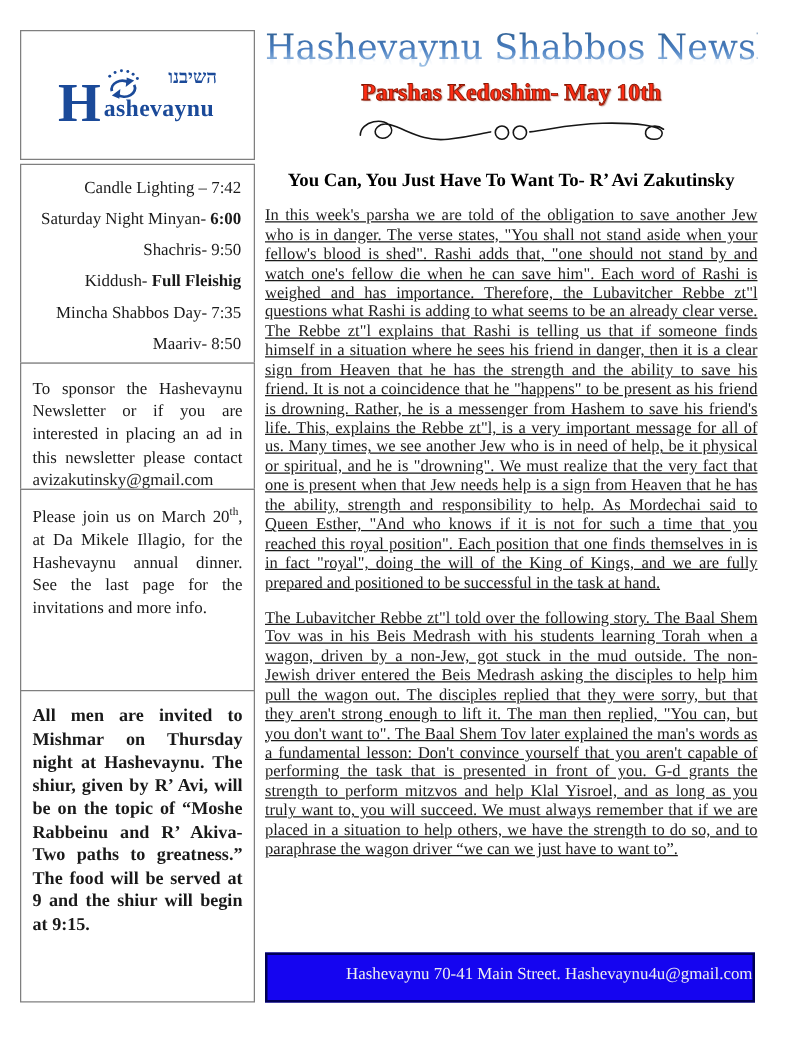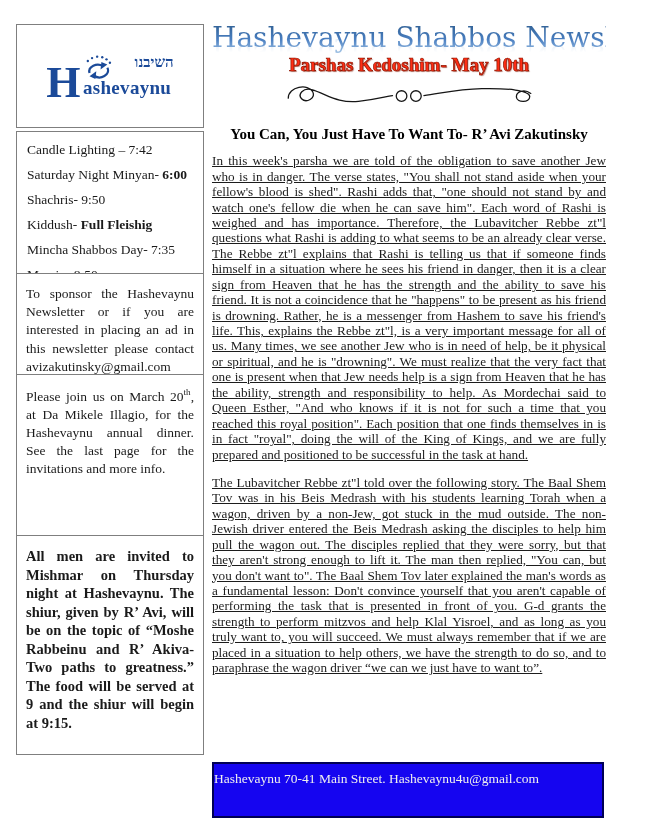--- a/index.html
+++ b/index.html
@@ -11,57 +11,57 @@
   
   .sidebar{position:absolute;left:16px;top:24px;width:188px;}
   .sbox{box-sizing:border-box;width:188px;border:1px solid #7f7f7f;background:#fff;overflow:hidden;}
   .logo-box{height:104px;margin-bottom:3px;display:flex;align-items:center;justify-content:center;}
   .logo{display:flex;align-items:flex-end;color:#1b4a99;}
   .logo-h{font-size:44px;line-height:.75;font-weight:bold;}
   .logo-col{display:flex;flex-direction:column;align-items:center;}
   .logo-top{display:flex;gap:20px;margin-bottom:-3px;}
   .hebrew{font-size:15px;font-weight:bold;}
   .logo-rest{font-size:19px;font-weight:bold;letter-spacing:.3px;text-align:right;}
-  .schedule-box{height:143px;margin-bottom:0;padding:10px 10px 16px 10px;}
+  .schedule-box{height:160px;margin-bottom:0;padding:10px 10px 16px 10px;text-align:right;}
   .schedule-row{height:25px;font-size:13.5px;white-space:nowrap;}
   .sbtext{box-sizing:border-box;padding:11px 9px;font-size:13.5px;line-height:1.35;text-align:justify;margin-top:-1px;}
   .sponsor-box{height:102px;}
   .dinner-box{height:162px;}
-  .mishmar-box{height:220px;font-weight:bold;font-size:14.5px;line-height:1.28;}
+  .mishmar-box{height:250px;font-weight:bold;font-size:14.5px;line-height:1.28;}
   .bold{font-weight:bold;}
   sup{font-size:9px;}
   
   .main{position:absolute;left:212px;top:22px;width:394px;text-align:center;}
   .nl-title{
     font-family:"DejaVu Serif","Liberation Serif",serif;
     font-size:28px;font-weight:normal;letter-spacing:0px;line-height:1.15;
     color:#4a7fc1;white-space:nowrap;
   }
   @supports (-webkit-background-clip: text){
     .nl-title{
       background:linear-gradient(180deg,#2e5d8e 0%,#4a7fc1 55%,#a9c9e8 100%);
       -webkit-background-clip:text;background-clip:text;color:transparent;
       -webkit-box-reflect: below -16px linear-gradient(transparent 55%, rgba(0,0,0,.28));
     }
   }
   .nl-subtitle{
-    font-size:19px;font-weight:bold;color:#ff2d14;
+    margin-top:10px;font-size:19px;font-weight:bold;color:#ff2d14;
     -webkit-text-stroke:.7px #8a1703;
     text-shadow:1px 1px 1px rgba(130,25,5,.55);
     white-space:nowrap;
   }
   .divider-wrap{margin-top:4px;}
   .article-title{margin-top:12px;margin-bottom:10px;font-size:15px;font-weight:bold;color:#000;white-space:nowrap;}
   .article-body{text-align:justify;font-size:13.2px;line-height:1.17;color:#1c1c1c;}
   .article-body p{margin:0 0 13px 0;text-decoration:underline;}
   
   .footer-bar{
-    position:absolute;left:212px;top:762px;width:392px;height:56px;box-sizing:border-box;
+    position:absolute;left:212px;top:762px;width:392px;height:40px;box-sizing:border-box;
     background:#1505f0;border:2px solid #000055;color:#efefef;
-    font-size:13.5px;text-align:left;padding-top:7px;
+    font-size:13.5px;text-align:right;padding-top:7px;
   }
 </style>
 </head>
 <body>
 
 <div>
 
   <div class="sidebar">
 
     <div class="sbox logo-box">

